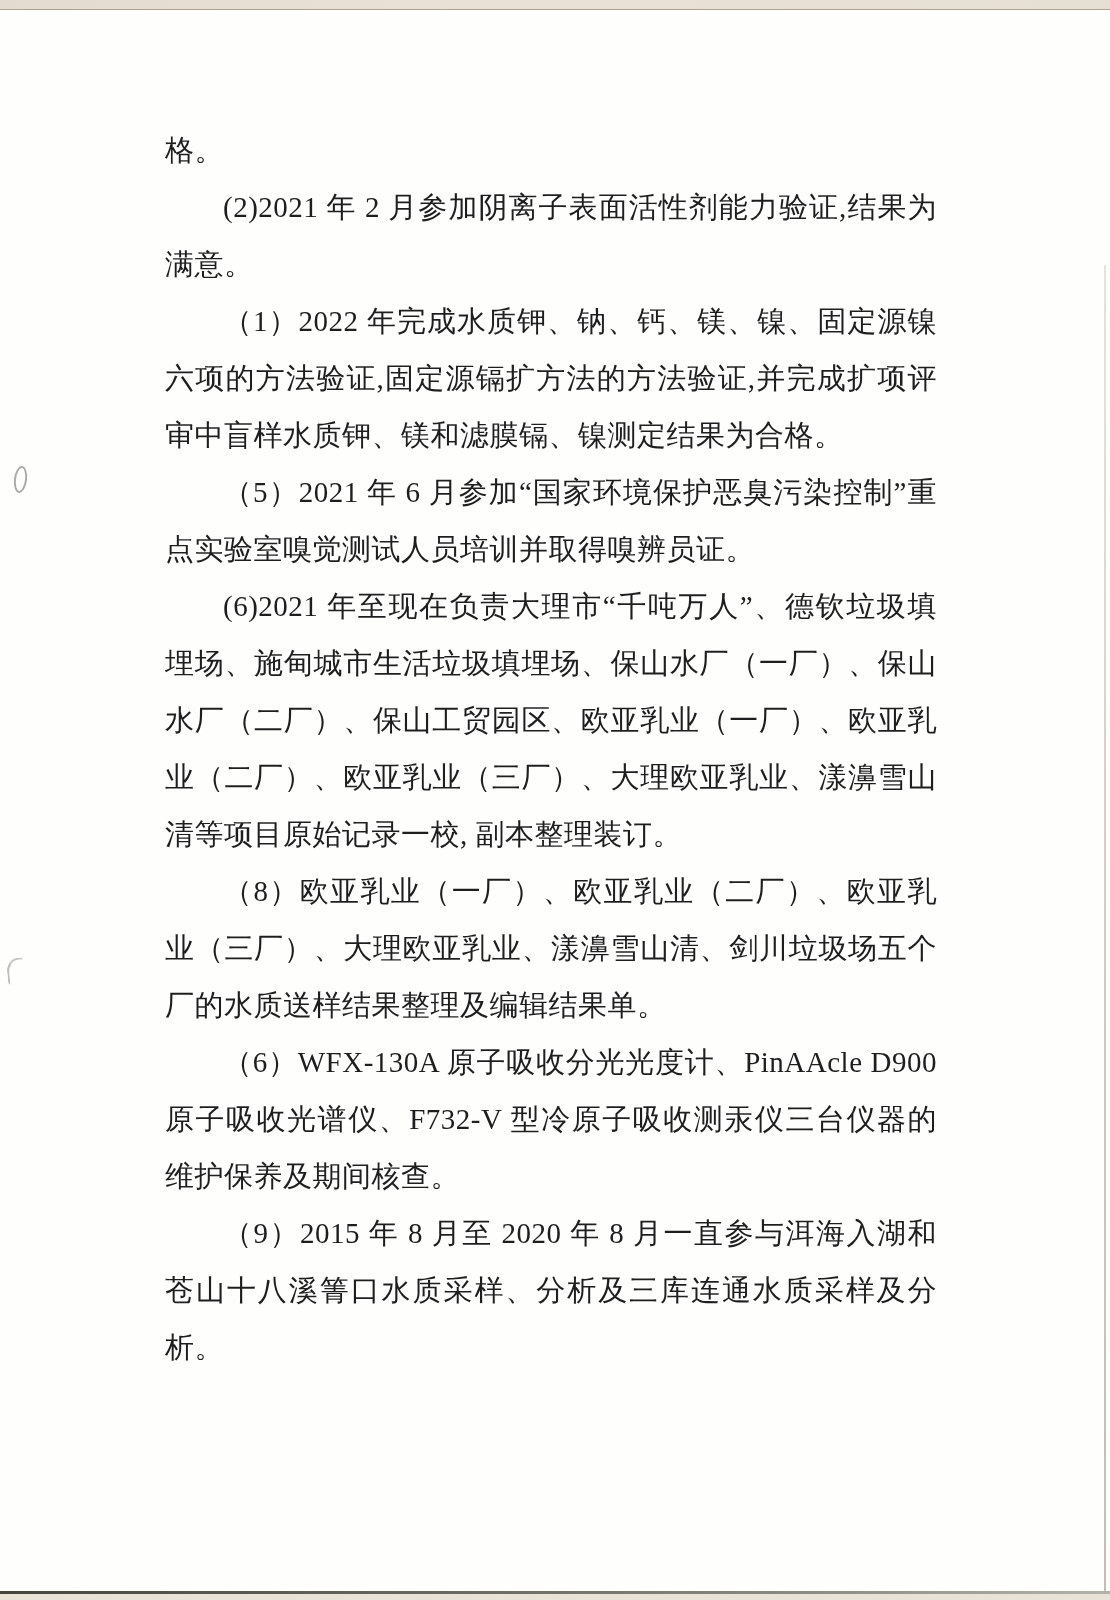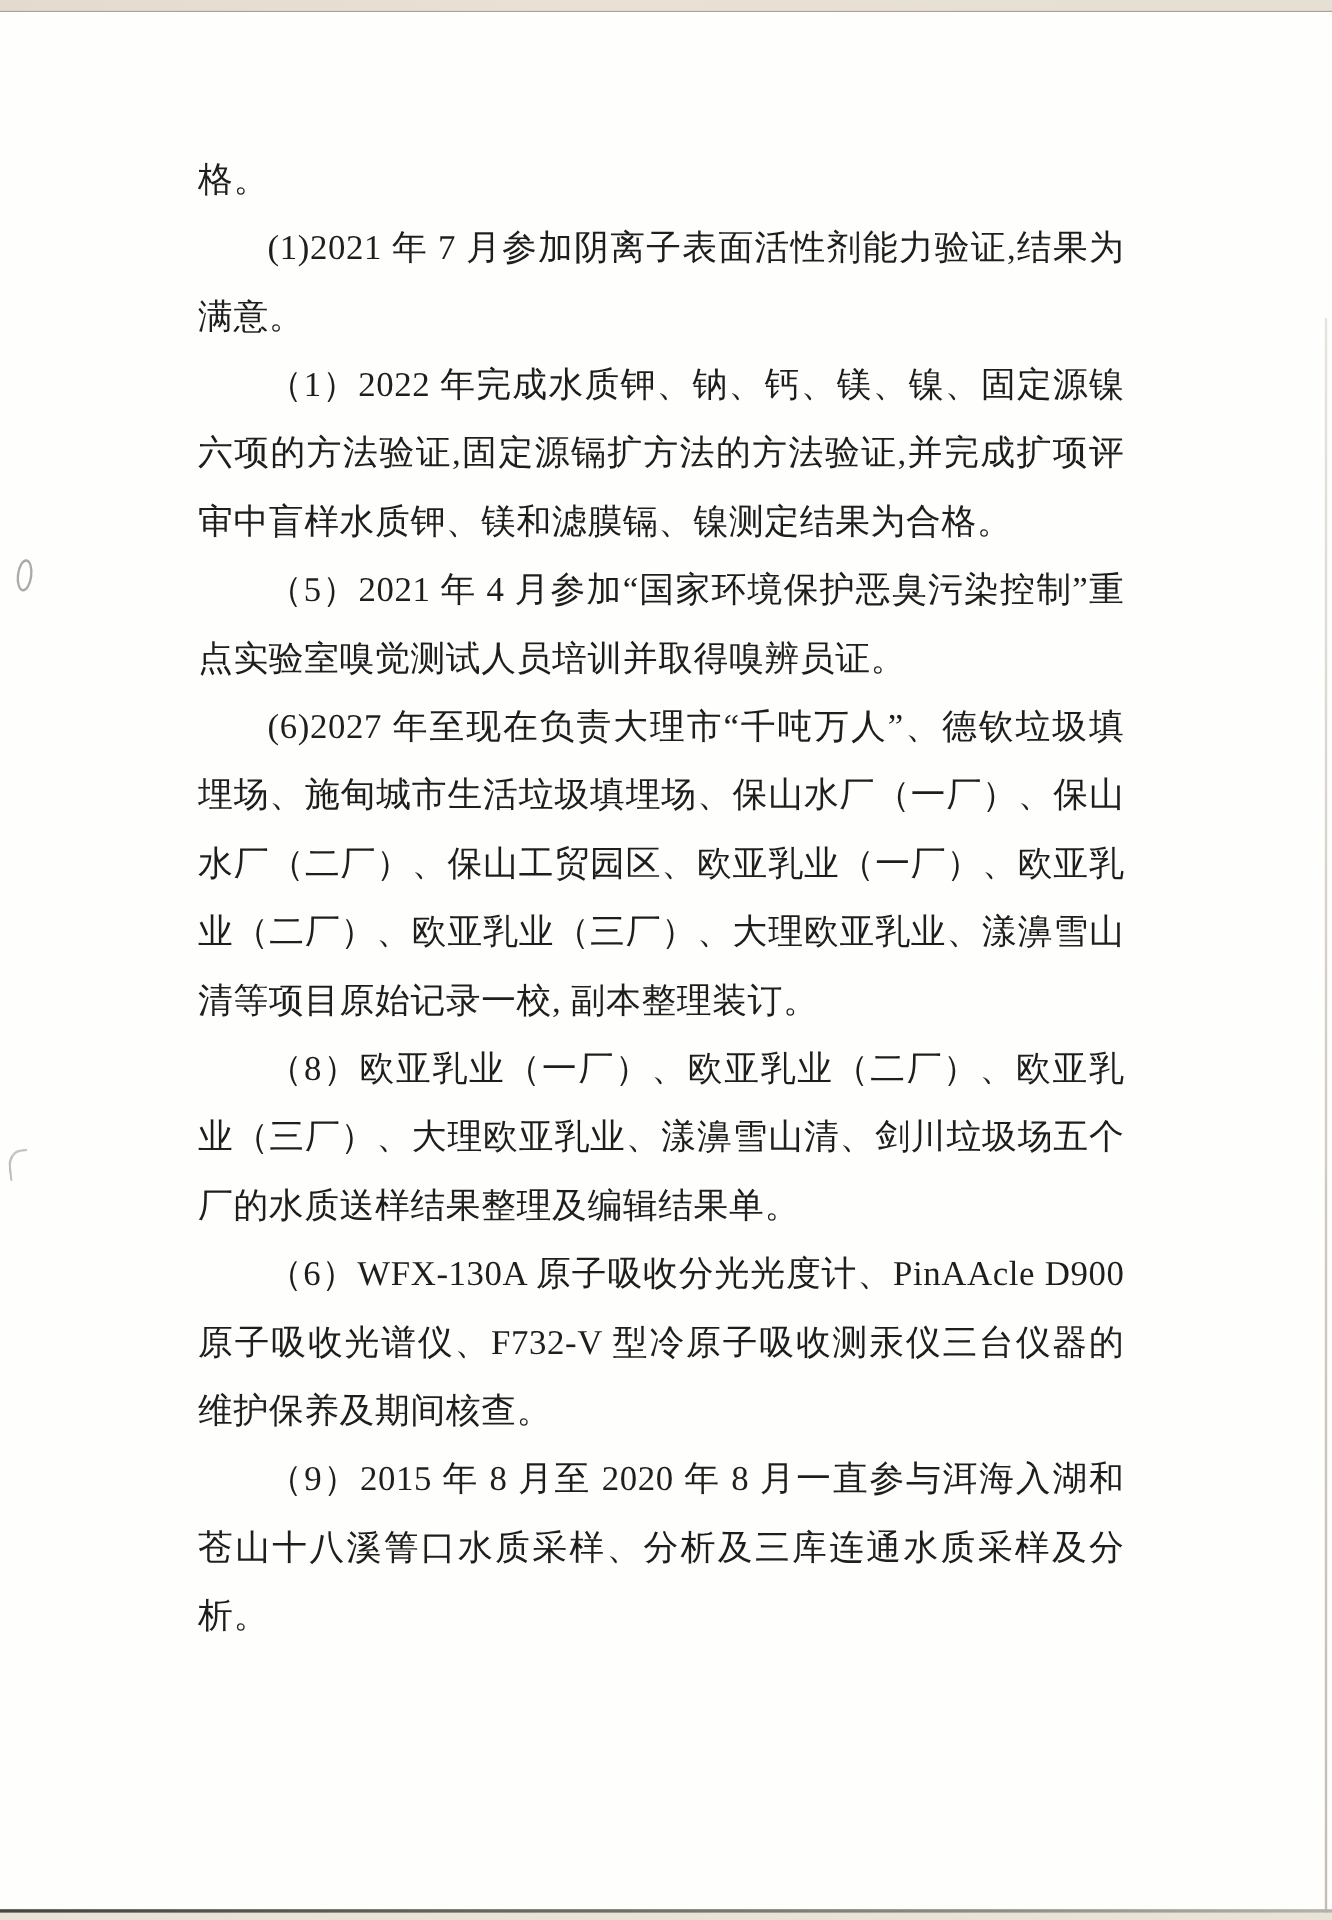--- a/index.html
+++ b/index.html
@@ -97,24 +97,24 @@
 
 <div class="page">
 
   <div class="scan-edge-top"></div>
 
   <div class="artifact-ring"></div>
   <div class="artifact-curl"></div>
 
   <main class="text-block">
     <p class="para continuation">格。</p>
-    <p class="para">(1)2021 年 7 月参加阴离子表面活性剂能力验证,结果为满意。</p>
+    <p class="para">(2)2021 年 2 月参加阴离子表面活性剂能力验证,结果为满意。</p>
     <p class="para">（1）2022 年完成水质钾、钠、钙、镁、镍、固定源镍六项的方法验证,固定源镉扩方法的方法验证,并完成扩项评审中盲样水质钾、镁和滤膜镉、镍测定结果为合格。</p>
-    <p class="para">（5）2021 年 4 月参加“国家环境保护恶臭污染控制”重点实验室嗅觉测试人员培训并取得嗅辨员证。</p>
-    <p class="para">(6)2027 年至现在负责大理市“千吨万人”、德钦垃圾填埋场、施甸城市生活垃圾填埋场、保山水厂（一厂）、保山水厂（二厂）、保山工贸园区、欧亚乳业（一厂）、欧亚乳业（二厂）、欧亚乳业（三厂）、大理欧亚乳业、漾濞雪山清等项目原始记录一校, 副本整理装订。</p>
+    <p class="para">（5）2021 年 6 月参加“国家环境保护恶臭污染控制”重点实验室嗅觉测试人员培训并取得嗅辨员证。</p>
+    <p class="para">(6)2021 年至现在负责大理市“千吨万人”、德钦垃圾填埋场、施甸城市生活垃圾填埋场、保山水厂（一厂）、保山水厂（二厂）、保山工贸园区、欧亚乳业（一厂）、欧亚乳业（二厂）、欧亚乳业（三厂）、大理欧亚乳业、漾濞雪山清等项目原始记录一校, 副本整理装订。</p>
     <p class="para">（8）欧亚乳业（一厂）、欧亚乳业（二厂）、欧亚乳业（三厂）、大理欧亚乳业、漾濞雪山清、剑川垃圾场五个厂的水质送样结果整理及编辑结果单。</p>
     <p class="para">（6）WFX-130A 原子吸收分光光度计、PinAAcle D900 原子吸收光谱仪、F732-V 型冷原子吸收测汞仪三台仪器的维护保养及期间核查。</p>
     <p class="para">（9）2015 年 8 月至 2020 年 8 月一直参与洱海入湖和苍山十八溪箐口水质采样、分析及三库连通水质采样及分析。</p>
     <p class="para"></p>
   </main>
 
   <div class="scan-edge-right"></div>
   <div class="scan-edge-bottom-line"></div>
   <div class="scan-edge-bottom-paper"></div>
 

